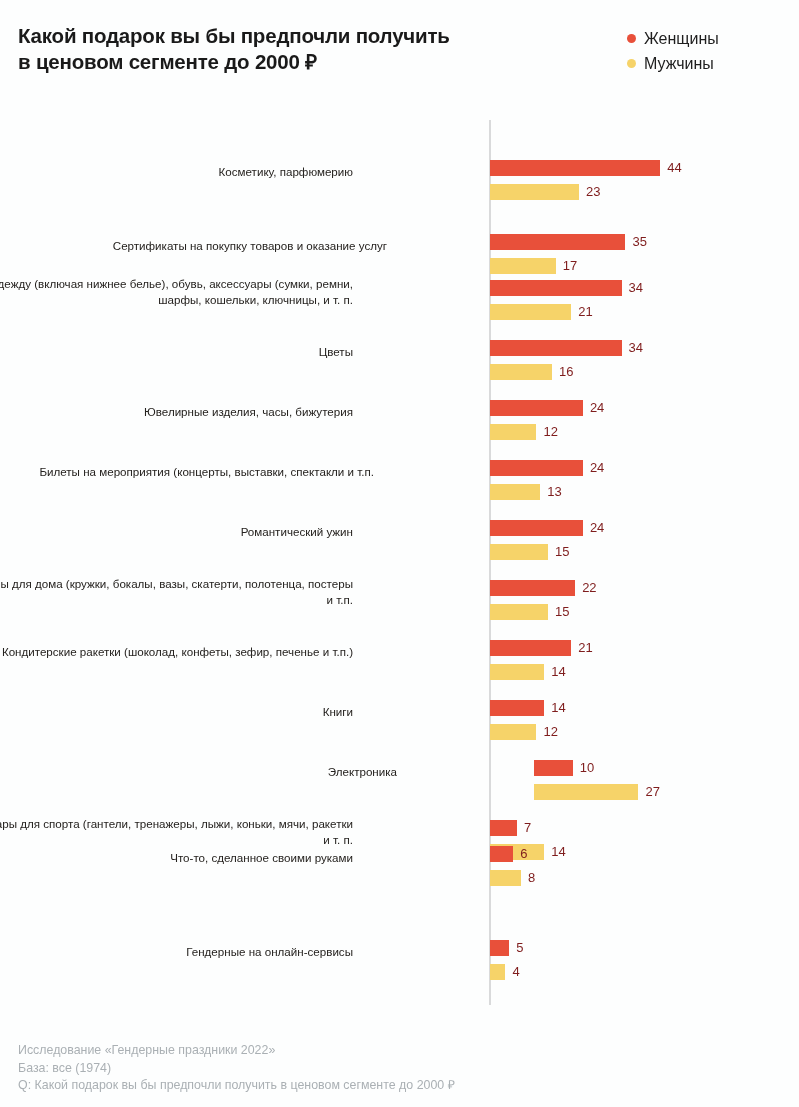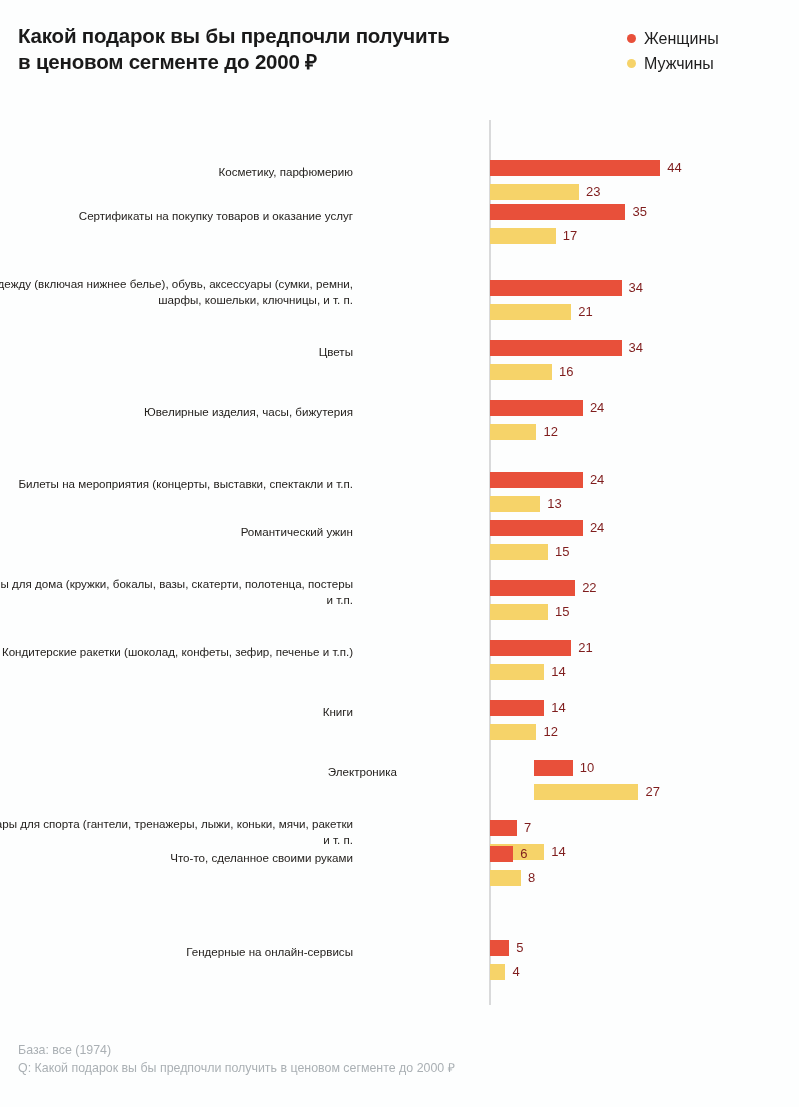--- a/index.html
+++ b/index.html
@@ -161,21 +161,21 @@
           <div class="bar-wrap w">
             <div class="bar" style="width: 170.28px; background: rgb(232, 80, 58);"></div>
             <span class="bar-value">44</span>
           </div>
           <div class="bar-wrap m">
             <div class="bar" style="width: 89.01px; background: rgb(246, 211, 105);"></div>
             <span class="bar-value">23</span>
           </div>
         </div>
       </div>
-      <div class="row" style="top: 66px;">
+      <div class="row" style="top: 96px; padding-left: 34px;">
         <div class="row-label">Сертификаты на покупку товаров и оказание услуг</div>
         <div class="bars">
           <div class="bar-wrap w">
             <div class="bar" style="width: 135.45px; background: rgb(232, 80, 58);"></div>
             <span class="bar-value">35</span>
           </div>
           <div class="bar-wrap m">
             <div class="bar" style="width: 65.79px; background: rgb(246, 211, 105);"></div>
             <span class="bar-value">17</span>
           </div>
@@ -214,21 +214,21 @@
           <div class="bar-wrap w">
             <div class="bar" style="width: 92.88px; background: rgb(232, 80, 58);"></div>
             <span class="bar-value">24</span>
           </div>
           <div class="bar-wrap m">
             <div class="bar" style="width: 46.44px; background: rgb(246, 211, 105);"></div>
             <span class="bar-value">12</span>
           </div>
         </div>
       </div>
-      <div class="row" style="top: 334px;">
+      <div class="row" style="top: 322px; padding-left: 21px;">
         <div class="row-label">Билеты на мероприятия (концерты, выставки, спектакли и т.п.</div>
         <div class="bars">
           <div class="bar-wrap w">
             <div class="bar" style="width: 92.88px; background: rgb(232, 80, 58);"></div>
             <span class="bar-value">24</span>
           </div>
           <div class="bar-wrap m">
             <div class="bar" style="width: 50.31px; background: rgb(246, 211, 105);"></div>
             <span class="bar-value">13</span>
           </div>
@@ -337,15 +337,16 @@
           <div class="bar-wrap m">
             <div class="bar" style="width: 15.48px; background: rgb(246, 211, 105);"></div>
             <span class="bar-value">4</span>
           </div>
         </div>
       </div>
     </div>
 </div>
 
 <div id="footer">
+    <span class="footer-line">Исследование «Гендерные праздники 2022»</span>
     <span class="footer-line">База: все (1974)</span>
     <span class="footer-line">Q: Какой подарок вы бы предпочли получить в ценовом сегменте до 2000 ₽</span>
   </div>
 
 </body></html>

